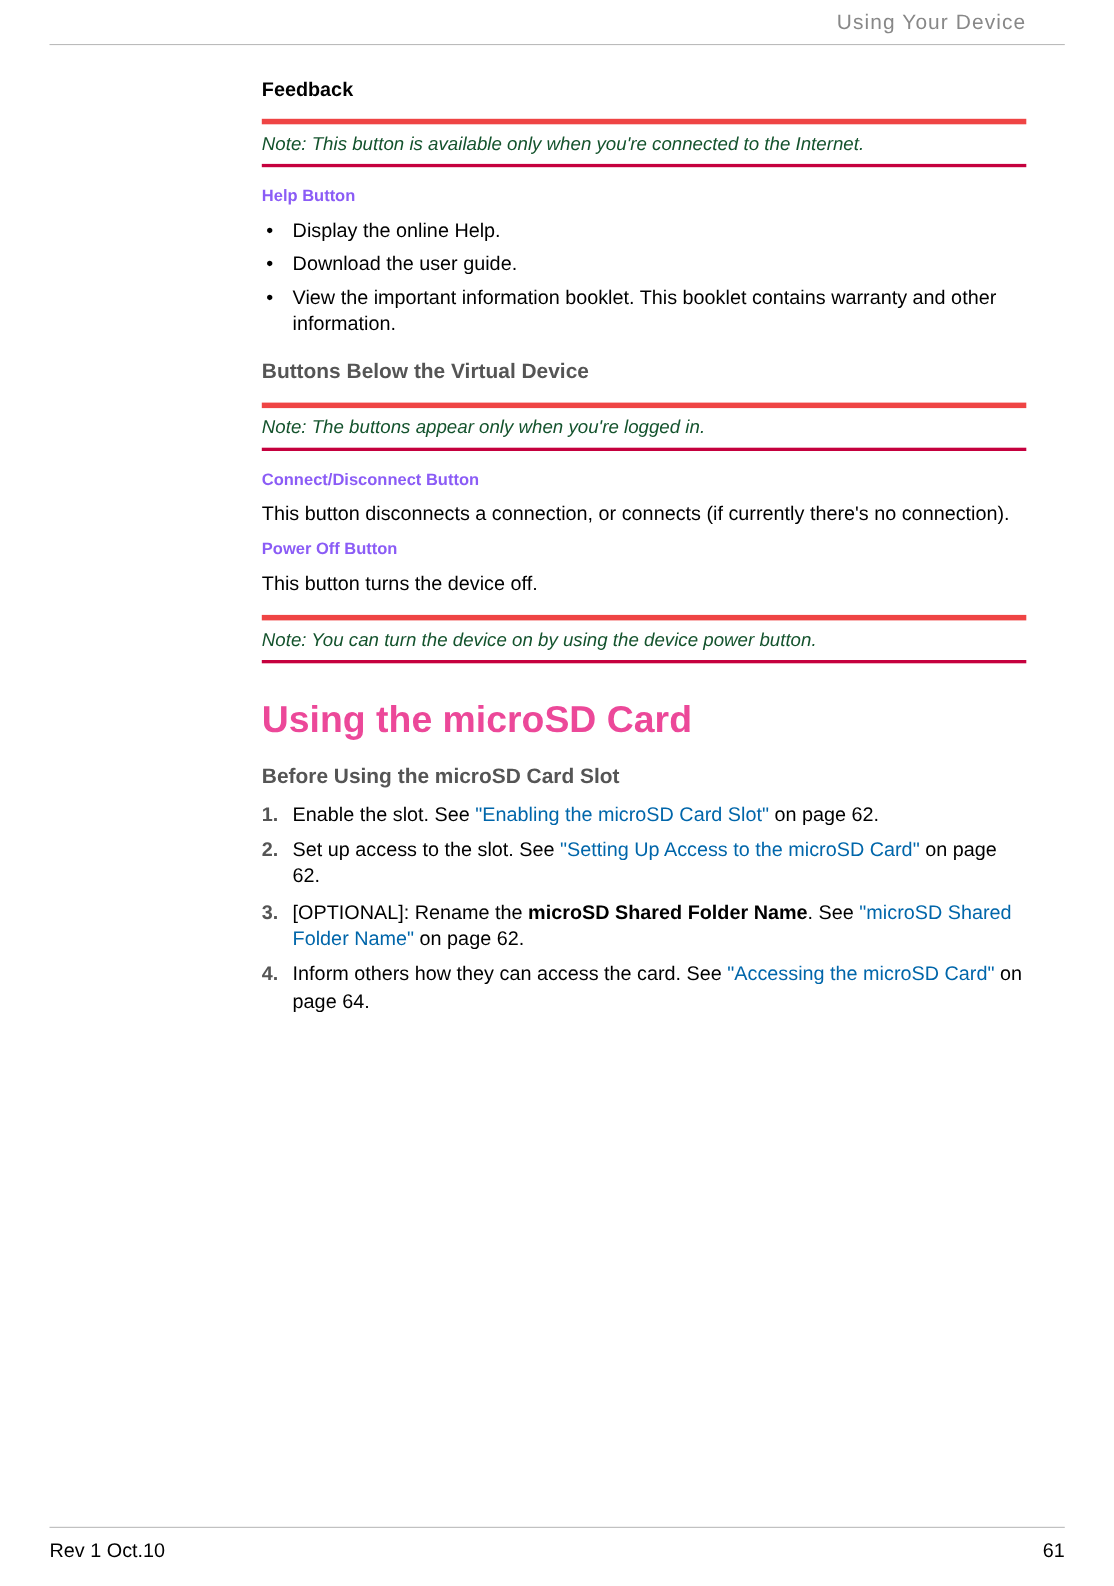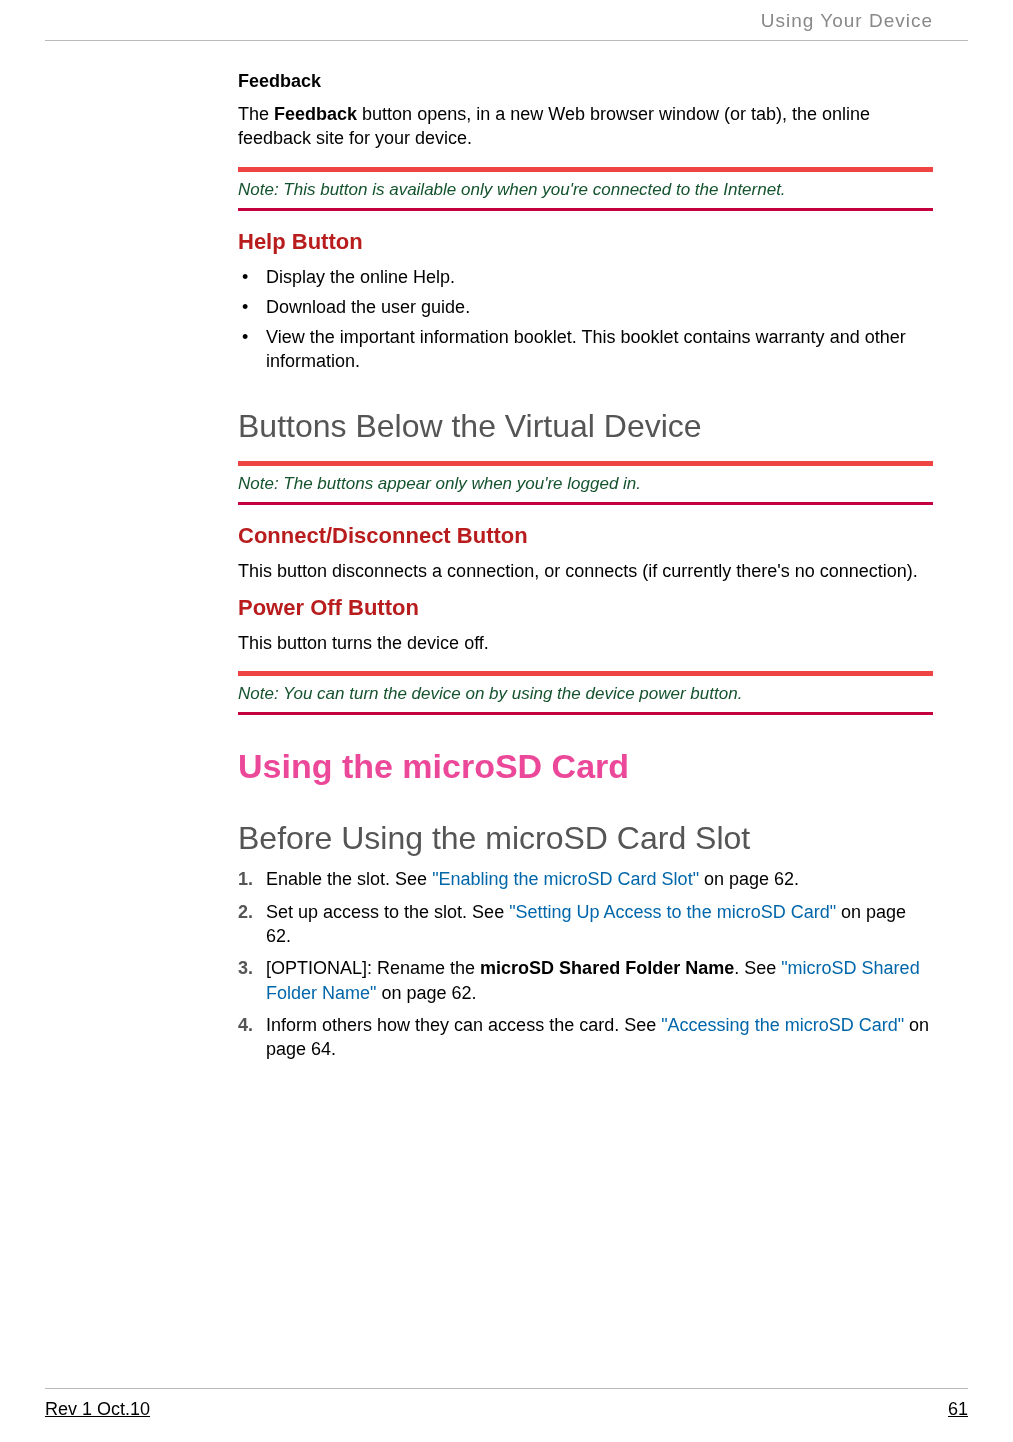--- a/index.html
+++ b/index.html
@@ -30,22 +30,22 @@
     }
     .h4 {
       font-weight: bold;
       font-size: 18px;
       color: #000;
       margin-top: 10px;
       margin-bottom: 10px;
     }
     .h4-gray {
       font-weight: bold;
-      font-size: 22px;
-      color: #b91c1c;
+      font-size: 15px;
+      color: #8b5cf6;
       margin-top: 12px;
       margin-bottom: 10px;
     }
     .body-text {
       font-size: 18px;
       line-height: 1.35;
       margin-bottom: 8px;
     }
     .bold-inline { font-weight: bold; }
     .note-block {
@@ -71,24 +71,24 @@
     }
     .bullet-list li::before {
       content: "•";
       position: absolute;
       left: 4px;
       top: 0;
       font-size: 18px;
       color: #000;
     }
     .h2 {
-      font-weight: normal;
-      font-size: 32px;
+      font-weight: bold;
+      font-size: 19px;
       color: #555;
-      margin-top: 34px;
+      margin-top: 22px;
       margin-bottom: 10px;
     }
     .h1 {
       font-weight: bold;
       font-size: 34px;
       color: #ec4899;
       margin-top: 32px;
       margin-bottom: 18px;
     }
     .ord-list {
@@ -118,35 +118,31 @@
       position: absolute;
       bottom: 22px;
       left: 45px;
       right: 45px;
       border-top: 1px solid #bbb;
       padding-top: 10px;
       display: flex;
       justify-content: space-between;
       font-size: 18px;
       color: #000;
-      text-decoration: underline;
     }
   </style>
 </head>
 <body>
 
 <div class="page-header">Using Your Device</div>
 <hr class="header-rule">
 
 <div class="content">
 
   <div class="h4">Feedback</div>
-  <p class="body-text">
-    <span>The </span><span class="bold-inline">Feedback</span><span> button opens, in a new Web browser window (or tab), the online feedback site for your device.</span>
-  </p>
   <div class="note-block">
     <span class="note-label">Note:  This button is available only when you're connected to the Internet.</span>
   </div>
 
   <div class="h4-gray">Help Button</div>
   <ul class="bullet-list">
     <li>Display the online Help.</li>
     <li>Download the user guide.</li>
     <li>View the important information booklet. This booklet contains warranty and other information.</li>
   </ul>

